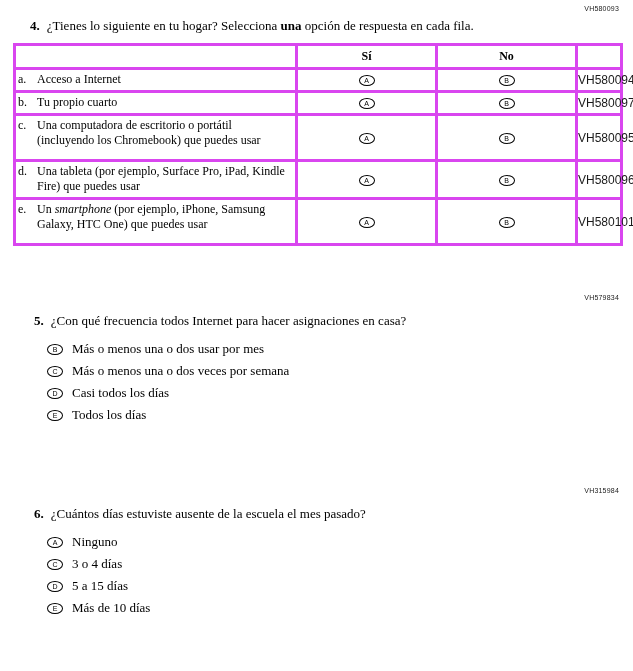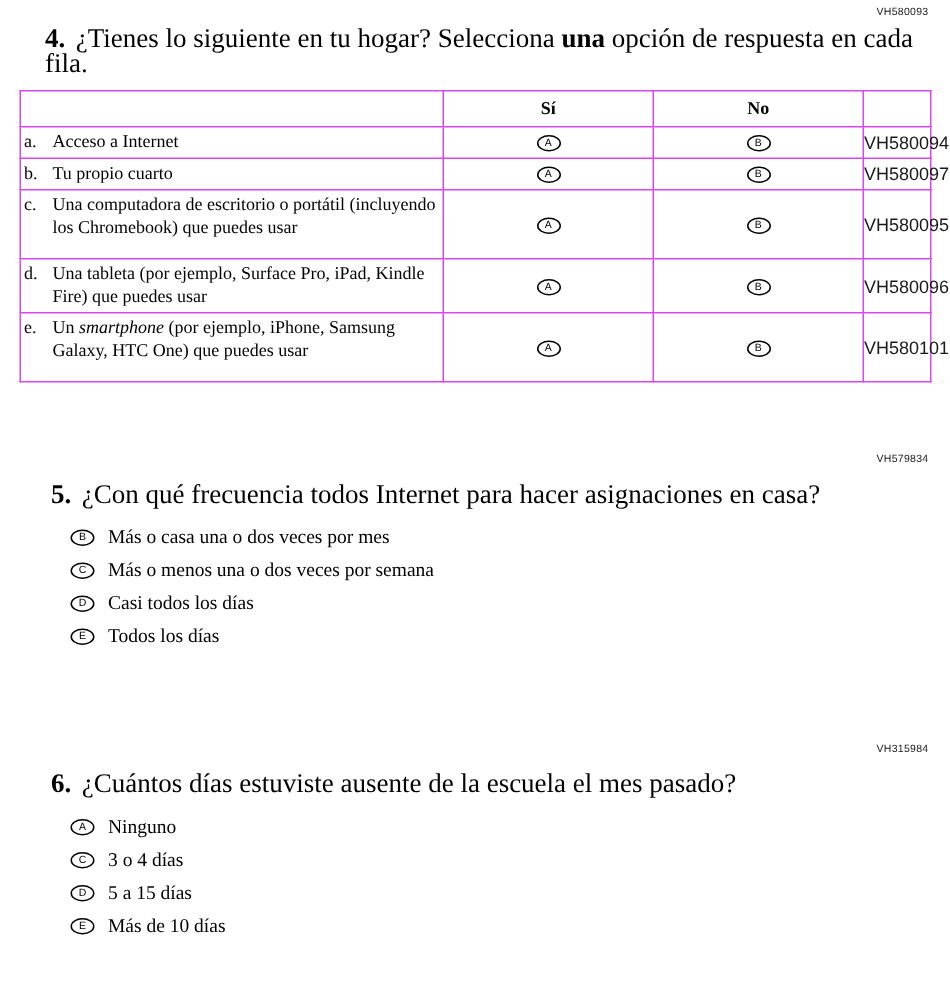--- a/index.html
+++ b/index.html
@@ -12,33 +12,33 @@
   }
   .page { position: relative; width: 633px; height: 671px; padding-top: 4px; }
 
   .item-code {
     font-family: "Liberation Sans", "DejaVu Sans", sans-serif;
     font-size: 7px; line-height: 9px;
     text-align: right; padding-right: 14px; color: #1a1a1a;
     letter-spacing: 0.2px;
   }
 
-  .question { font-size: 18px; line-height: 17px; }
+  .question { font-size: 13px; line-height: 17px; }
   .q4 { margin: 4px 0 0 30px; }
   .q5 { margin: 10px 0 0 34px; }
   .q6 { margin: 10px 0 0 34px; }
   .qnum { font-weight: bold; margin-right: 7px; }
 
   table.q4-table {
     border-collapse: collapse;
     margin: 9px 0 0 13px;
     table-layout: fixed;
     width: 607px;
   }
-  table.q4-table td { border: 1px solid #d946ef; font-size: 12px; }
+  table.q4-table td { border: 3px solid #d946ef; font-size: 12px; }
   td.hdr { font-weight: bold; text-align: center; height: 24px; font-size: 13px; }
   td.stem { vertical-align: top; padding: 2px 4px 3px 2px; }
   td.bubble-cell { text-align: center; vertical-align: middle; }
   td.code-cell {
     text-align: right; vertical-align: middle;
     font-family: "Liberation Sans", "DejaVu Sans", sans-serif;
     font-size: 6px; color: #1a1a1a;
   }
   .rowflex { display: flex; line-height: 15px; }
   .rlabel { width: 19px; flex: 0 0 19px; }
@@ -159,21 +159,21 @@
 
   <div class="item-code gap-to-q5">VH579834</div>
 
   <div class="question q5">
     <span class="qnum">5.</span><span>¿Con qué frecuencia todos Internet para hacer asignaciones en casa?</span>
   </div>
 
   <div class="options q5-options">
     <div class="option">
       <span class="oval">B</span>
-      <span>Más o casa una o dos veces por mes</span>
+      <span>Más o menos una o dos usar por mes</span>
     </div>
     <div class="option">
       <span class="oval">C</span>
       <span>Más o menos una o dos veces por semana</span>
     </div>
     <div class="option">
       <span class="oval">D</span>
       <span>Casi todos los días</span>
     </div>
     <div class="option">

